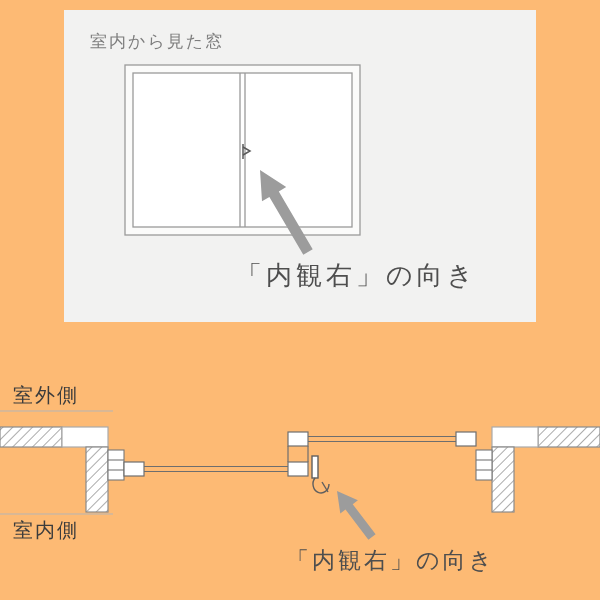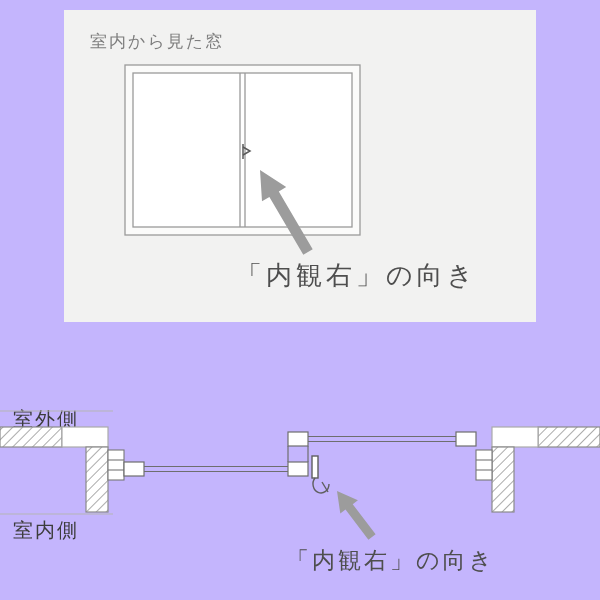--- a/index.html
+++ b/index.html
@@ -1,34 +1,34 @@
 <!DOCTYPE html>
 <html><head>
 <meta charset="utf-8">
 <style>
   html,body{margin:0;padding:0;background:#ffffff;}
   .page{
-    position:relative;width:600px;height:600px;background:#c4b5fd;overflow:hidden;
+    position:relative;width:600px;height:600px;background:#fdba74;overflow:hidden;
     font-family:"Liberation Sans","DejaVu Sans",sans-serif;
   }
   .panel{
     position:absolute;left:64px;top:10px;width:472px;height:312px;
     background:#f2f2f1;
   }
   .caption{
     position:absolute;left:26px;top:20px;
     font-size:17px;color:#7d7d7d;letter-spacing:2px;white-space:nowrap;
   }
   .dir-label-top{
     position:absolute;left:172px;top:248px;
     font-size:26px;color:#4e4e4e;letter-spacing:4px;white-space:nowrap;
   }
   .label-outdoor{
     position:absolute;left:13px;top:382px;
-    font-size:20px;color:#3c3c3c;letter-spacing:2px;white-space:nowrap;margin-top:24px;
+    font-size:20px;color:#3c3c3c;letter-spacing:2px;white-space:nowrap;
   }
   .label-indoor{
     position:absolute;left:13px;top:517px;
     font-size:20px;color:#3c3c3c;letter-spacing:2px;white-space:nowrap;font-family:Liberation Serif, serif;
   }
   .dir-label-bottom{
     position:absolute;left:286px;top:545px;
     font-size:23px;color:#4e4e4e;letter-spacing:3px;white-space:nowrap;
   }
   svg{position:absolute;display:block;}

